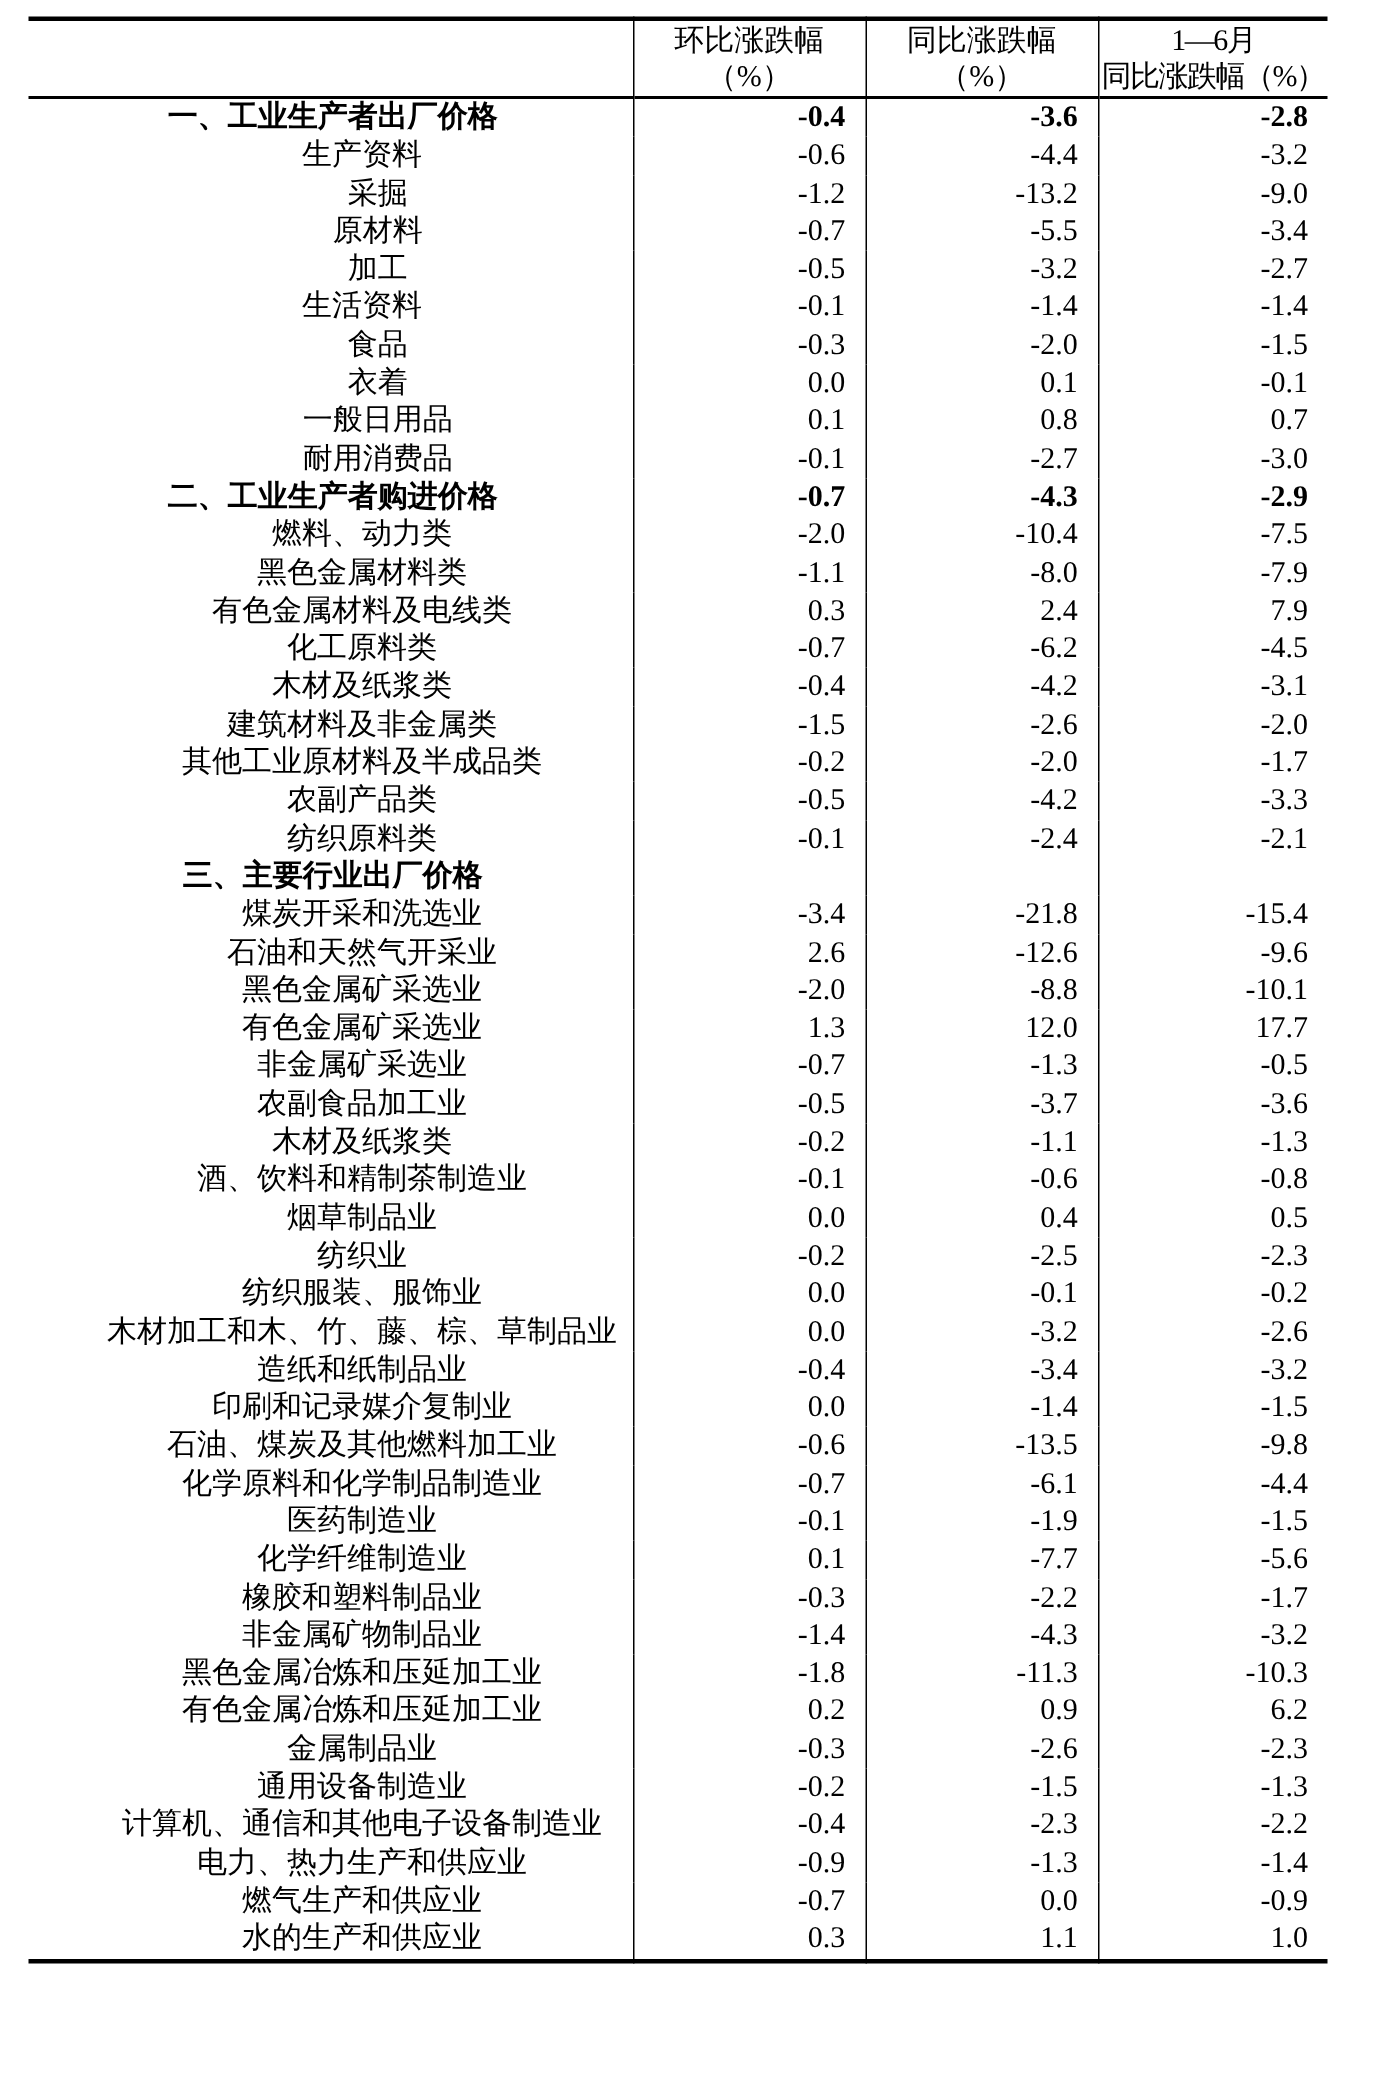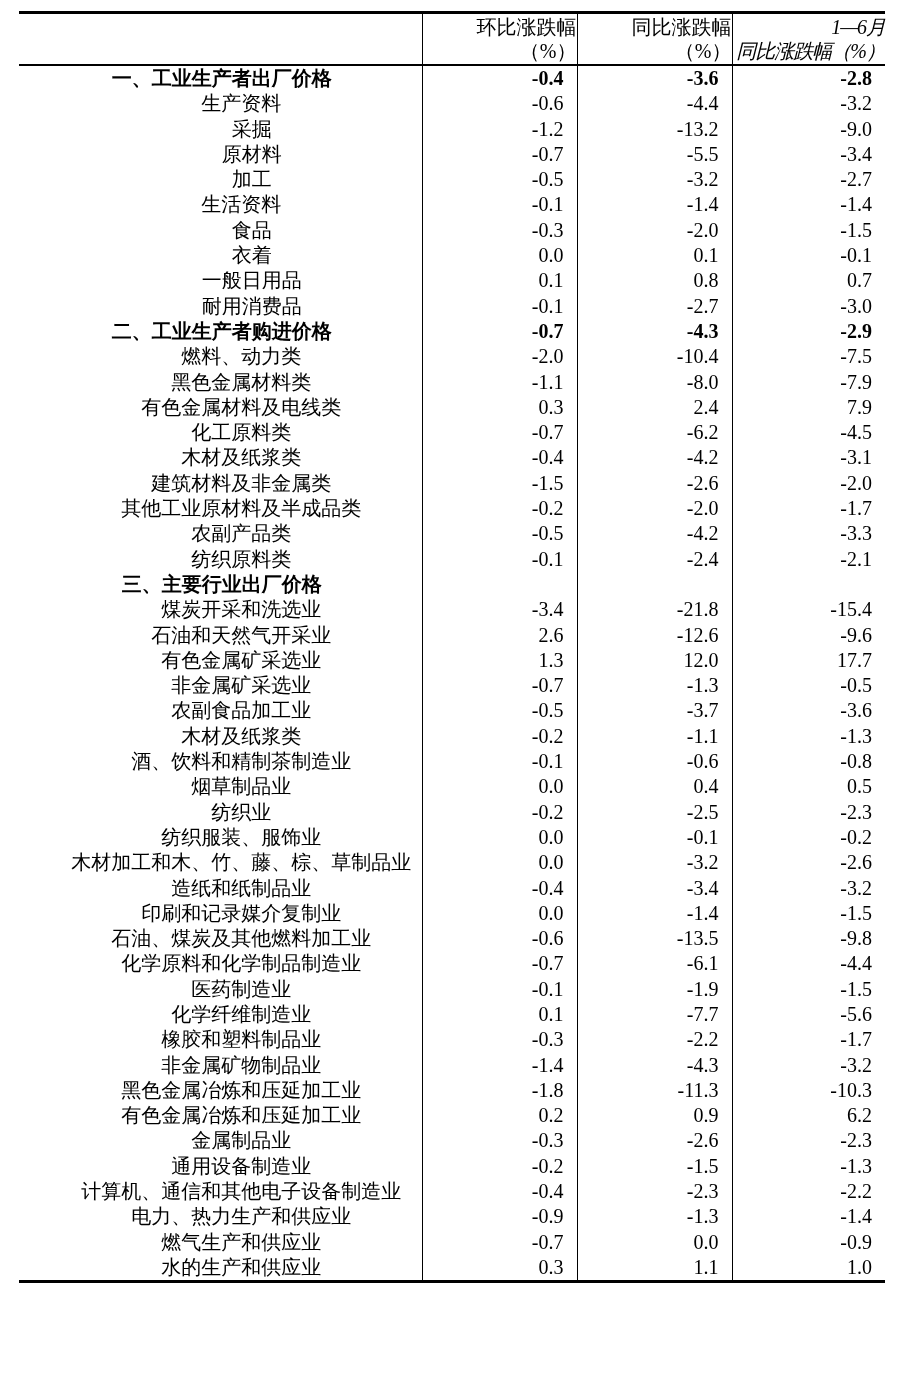--- a/index.html
+++ b/index.html
@@ -41,23 +41,22 @@
     border-bottom: 2px solid #000;
     text-align: center;
     vertical-align: middle;
     font-size: 20px;
     line-height: 24px;
     padding: 0;
   }
   thead th .hdr-line {
     display: block;
     white-space: nowrap;
-    text-align: right;
-  }
-  thead th.col-ytd .hdr-line { letter-spacing: -1px; font-style: italic; }
+  }
+  thead th.col-ytd .hdr-line { letter-spacing: -1px; }
 
   
   th + th, td + td { border-left: 1px solid #000; }
 
   tbody td {
     font-size: 20px;
     line-height: 25.3px;
     padding: 0;
     vertical-align: middle;
   }
@@ -236,20 +235,26 @@
           <td class="num">-21.8</td>
           <td class="num">-15.4</td>
         </tr>
         <tr>
           <td class="label lv1">石油和天然气开采业</td>
           <td class="num">2.6</td>
           <td class="num">-12.6</td>
           <td class="num">-9.6</td>
         </tr>
         <tr>
+          <td class="label lv1">黑色金属矿采选业</td>
+          <td class="num">-2.0</td>
+          <td class="num">-8.8</td>
+          <td class="num">-10.1</td>
+        </tr>
+        <tr>
           <td class="label lv1">有色金属矿采选业</td>
           <td class="num">1.3</td>
           <td class="num">12.0</td>
           <td class="num">17.7</td>
         </tr>
         <tr>
           <td class="label lv1">非金属矿采选业</td>
           <td class="num">-0.7</td>
           <td class="num">-1.3</td>
           <td class="num">-0.5</td>

